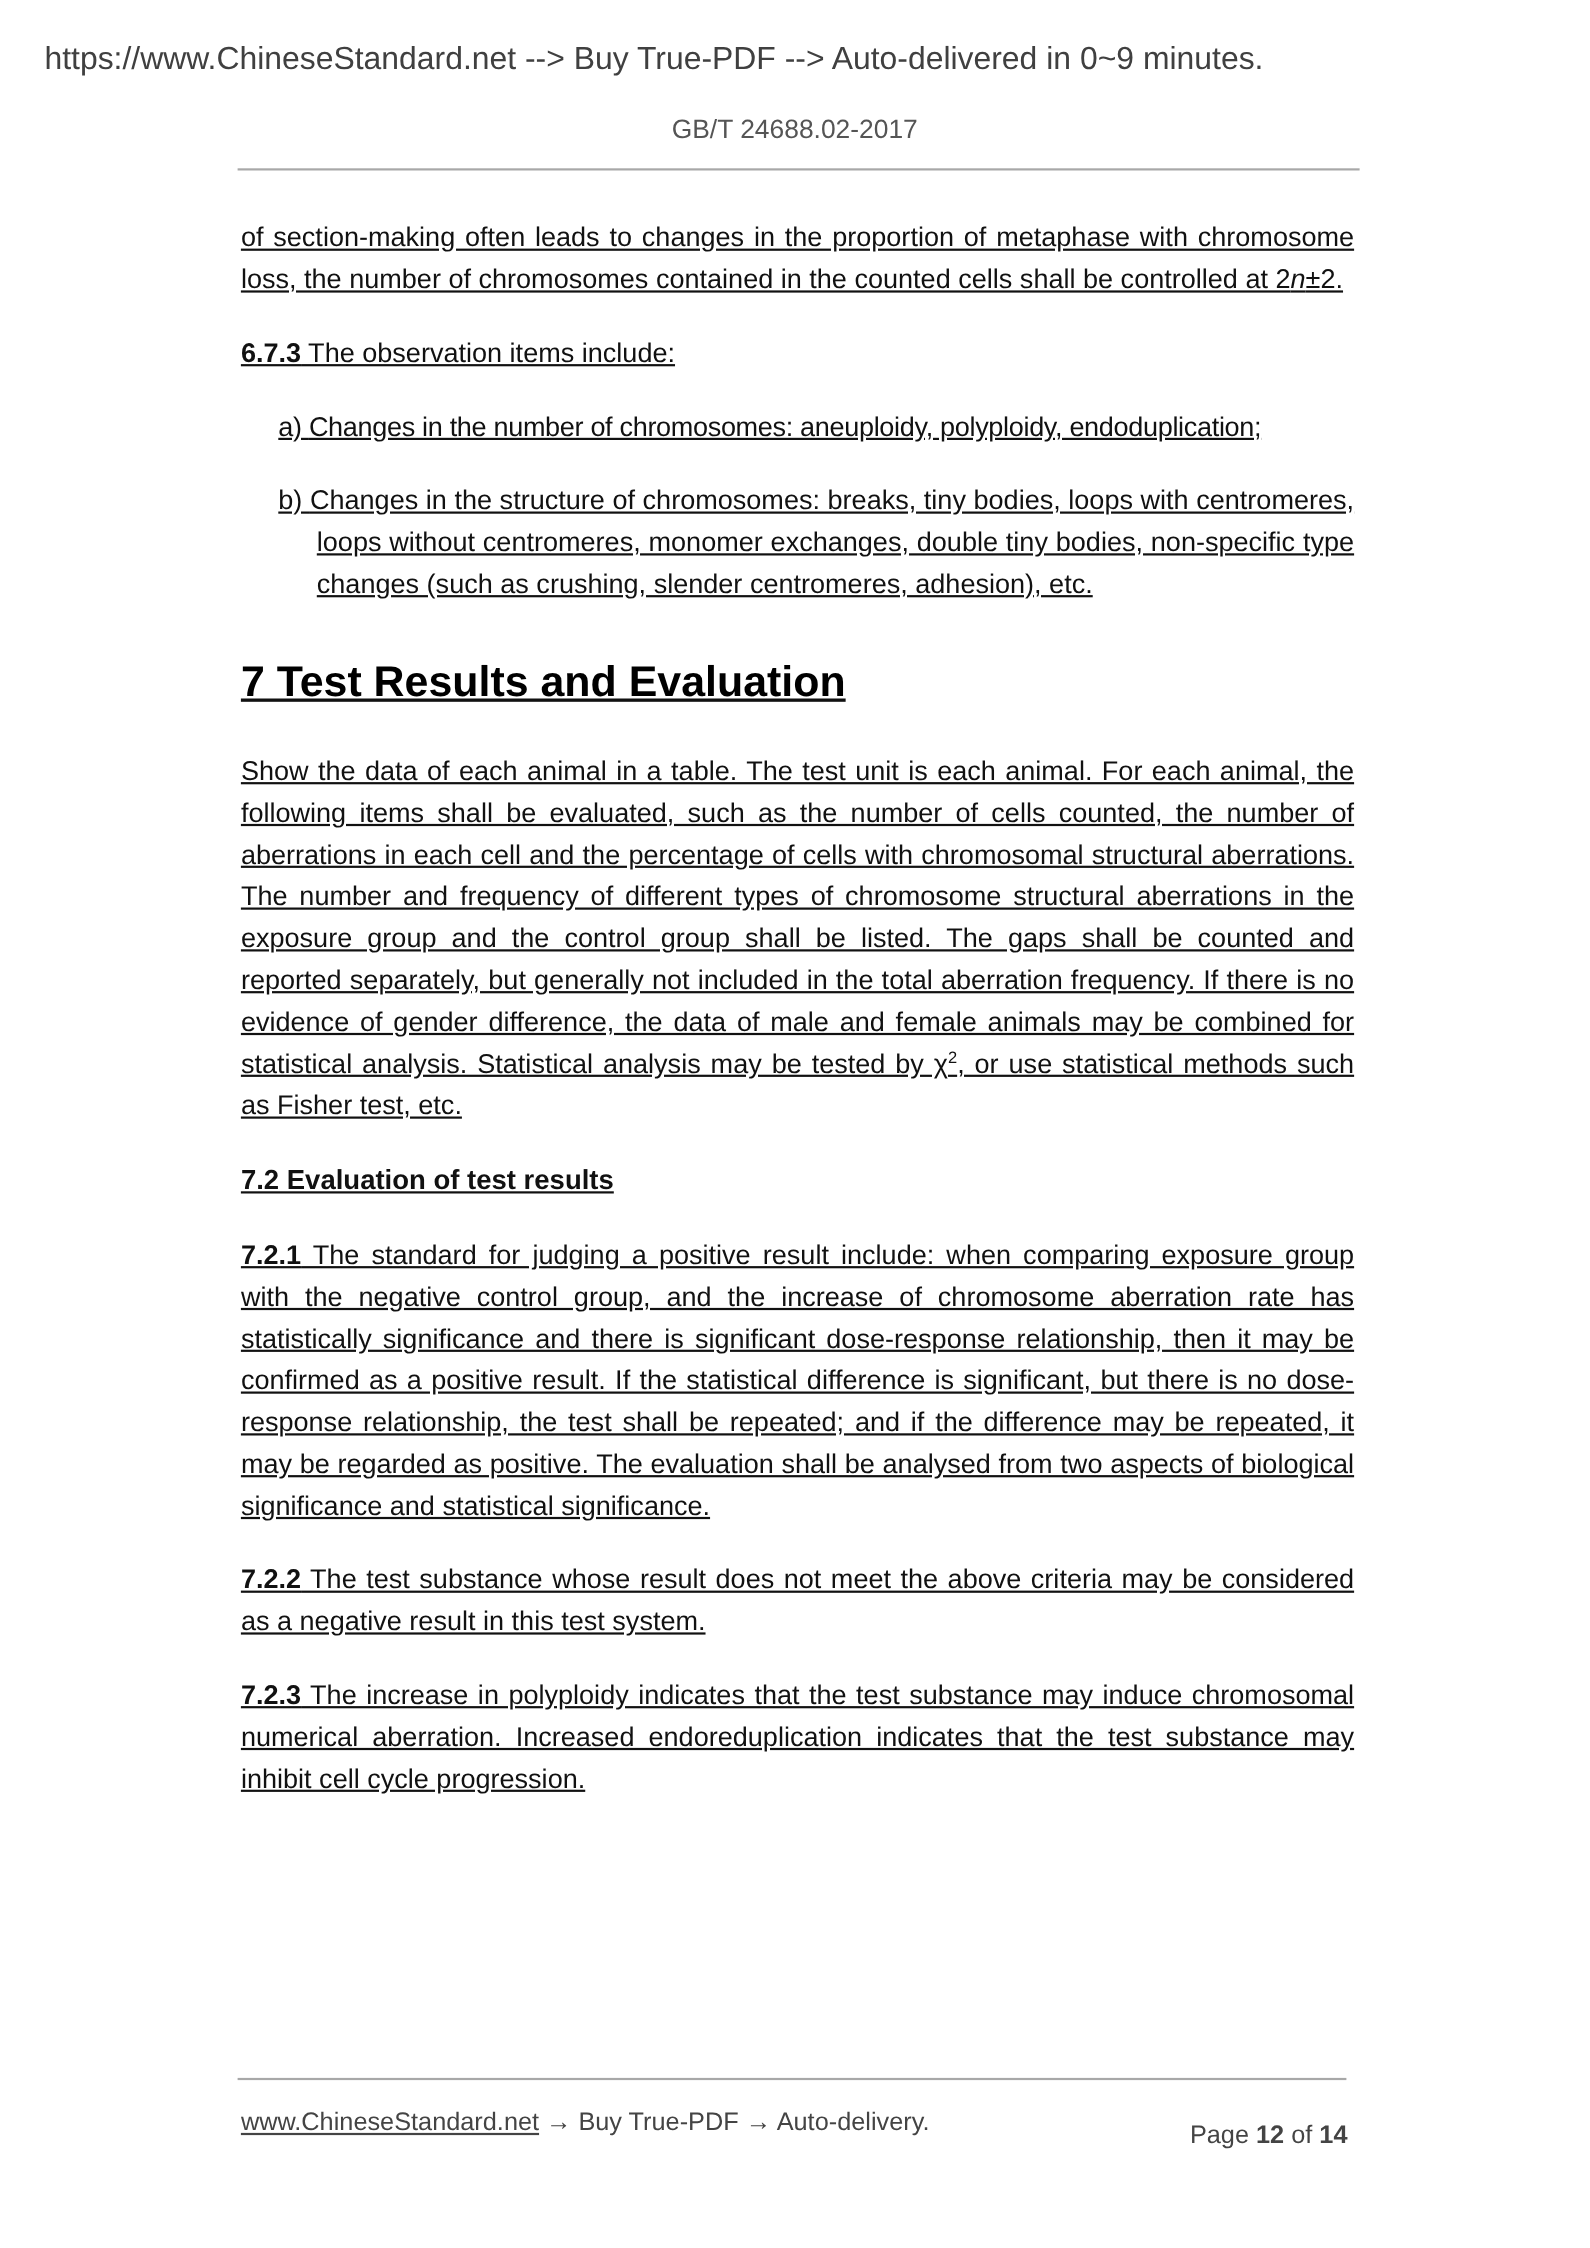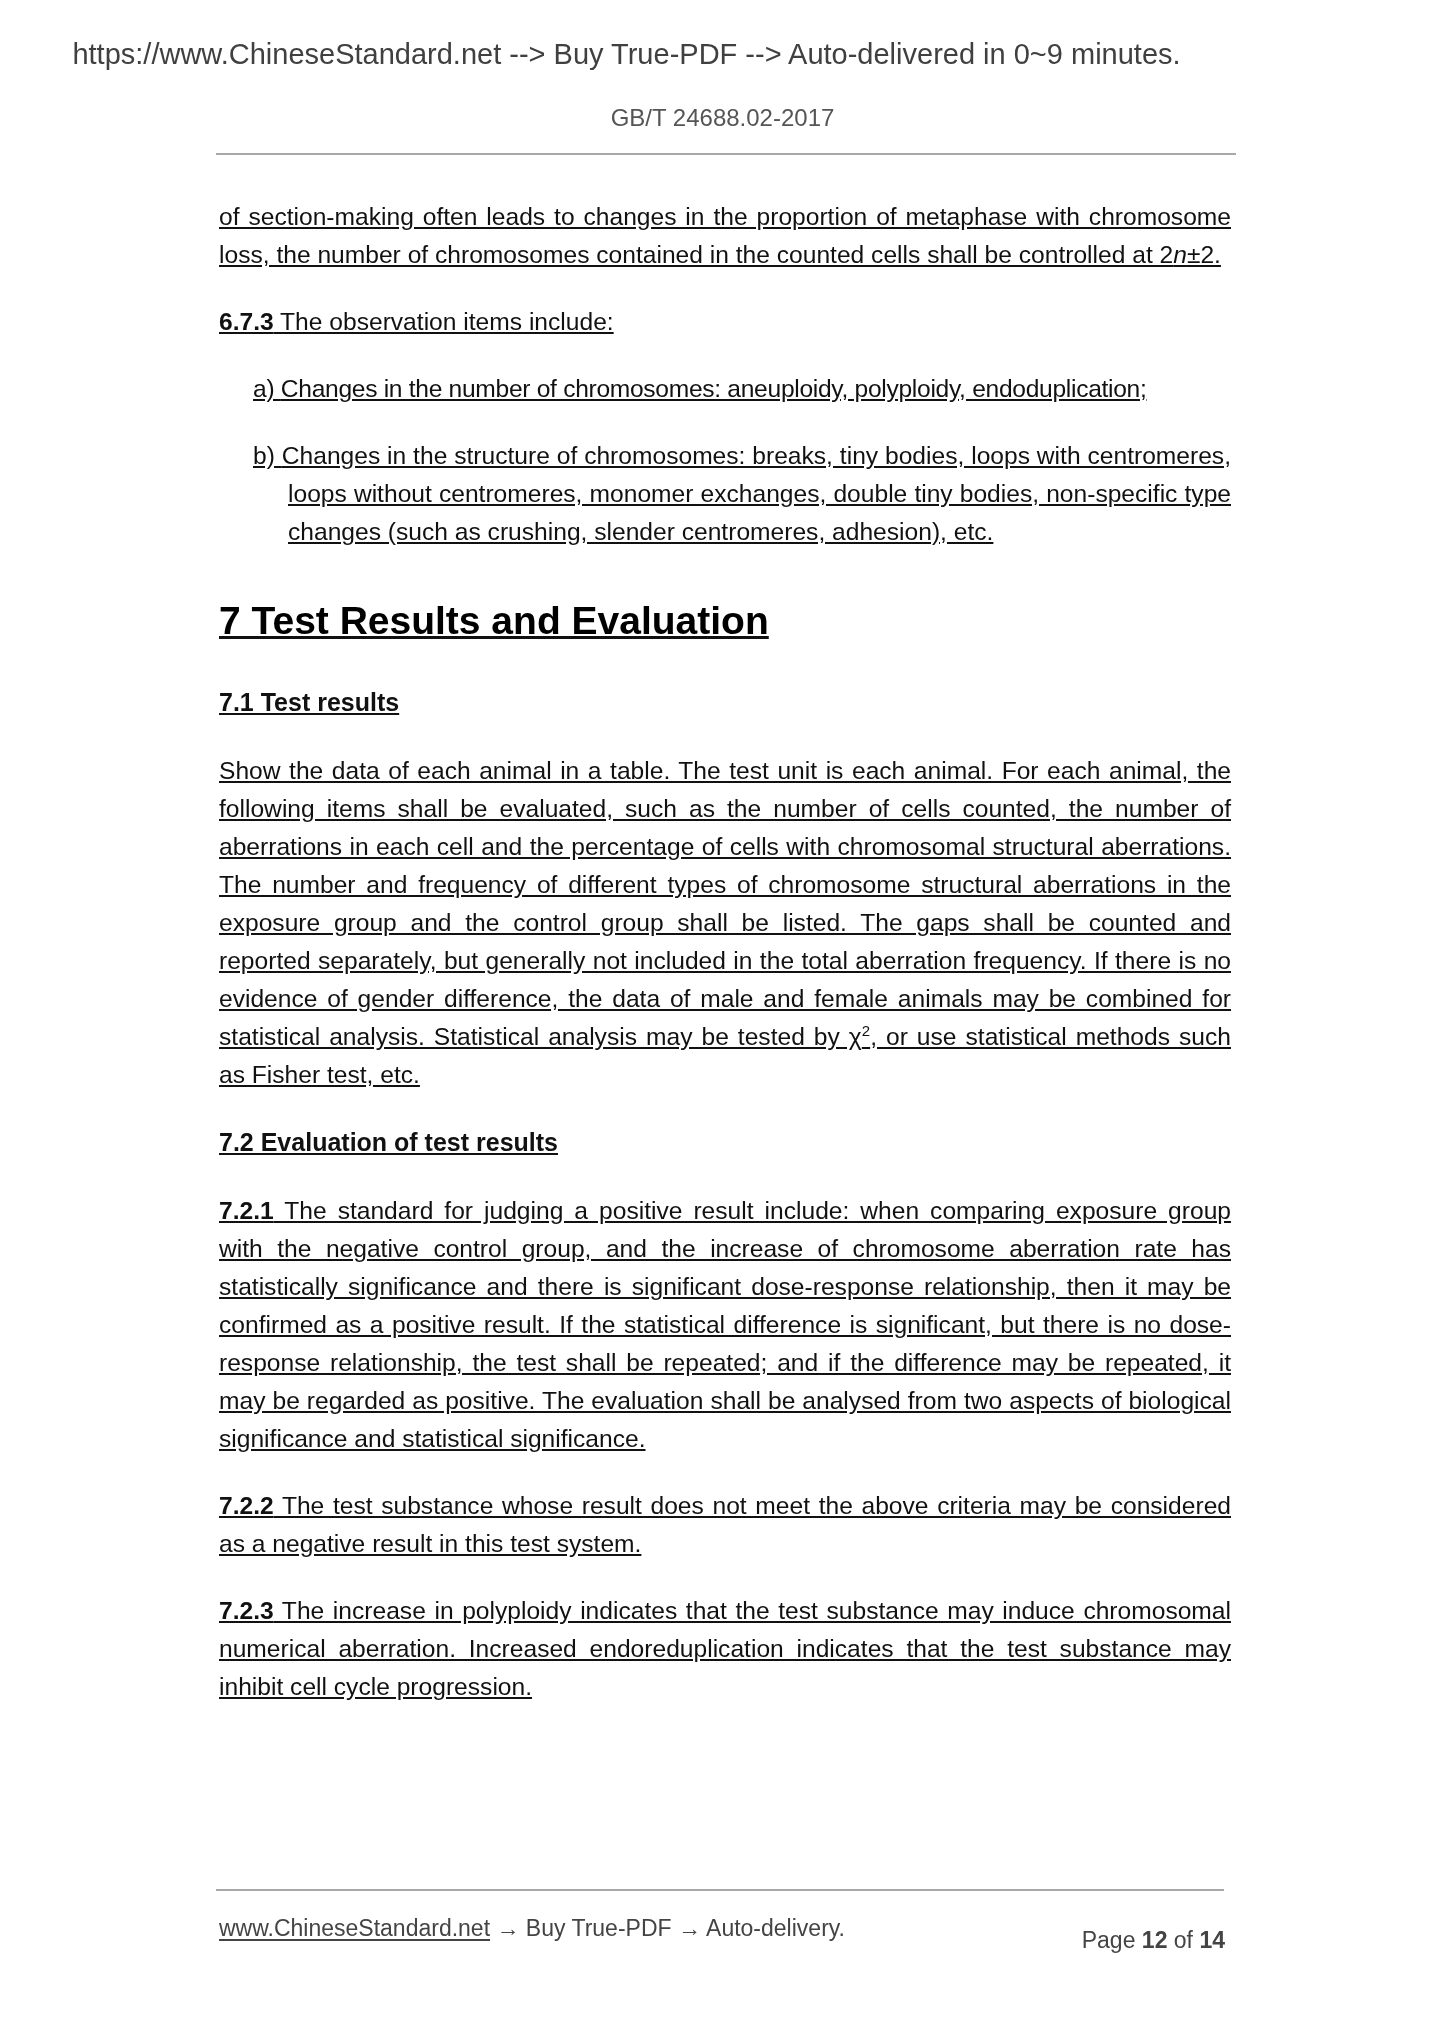--- a/index.html
+++ b/index.html
@@ -17,21 +17,20 @@
     }
     .top-banner {
       position: absolute;
       top: 38px;
       left: 0;
       width: 1189px;
       text-align: center;
       font-size: 29px;
       color: #404040;
       letter-spacing: 0px;
-      padding-left: 32px;
     }
     .doc-code {
       position: absolute;
       top: 104px;
       left: 0;
       width: 1445px;
       text-align: center;
       font-size: 24px;
       color: #555555;
     }
@@ -128,21 +127,20 @@
   <p><span>of section-making often leads to changes in the proportion of metaphase with chromosome loss, the number of chromosomes contained in the counted cells shall be controlled at 2</span><i>n</i><span>±2.</span></p>
 
   <p><span class="num">6.7.3</span><span> The observation items include:</span></p>
 
   <div class="item" style="letter-spacing:-0.3px;"><span>a) </span><span>Changes in the number of chromosomes: aneuploidy, polyploidy, endoduplication;</span></div>
 
   <div class="item item-b"><span>b) </span><span>Changes in the structure of chromosomes: breaks, tiny bodies, loops with centromeres, loops without centromeres, monomer exchanges, double tiny bodies, non-specific type changes (such as crushing, slender centromeres, adhesion), etc.</span></div>
 
   <div class="h1">7 Test Results and Evaluation</div>
 
-  <div class="h2">7.1 Test results</div>
 
   <p><span>Show the data of each animal in a table. The test unit is each animal. For each animal, the following items shall be evaluated, such as the number of cells counted, the number of aberrations in each cell and the percentage of cells with chromosomal structural aberrations. The number and frequency of different types of chromosome structural aberrations in the exposure group and the control group shall be listed. The gaps shall be counted and reported separately, but generally not included in the total aberration frequency. If there is no evidence of gender difference, the data of male and female animals may be combined for statistical analysis. Statistical analysis may be tested by χ</span><sup>2</sup><span>, or use statistical methods such as Fisher test, etc.</span></p>
 
   <div class="h2">7.2 Evaluation of test results</div>
 
   <p><span class="num">7.2.1</span><span> The standard for judging a positive result include: when comparing exposure group with the negative control group, and the increase of chromosome aberration rate has statistically significance and there is significant dose-response relationship, then it may be confirmed as a positive result. If the statistical difference is significant, but there is no dose-response relationship, the test shall be repeated; and if the difference may be repeated, it may be regarded as positive. The evaluation shall be analysed from two aspects of biological significance and statistical significance.</span></p>
 
   <p><span class="num">7.2.2</span><span> The test substance whose result does not meet the above criteria may be considered as a negative result in this test system.</span></p>
 
   <p><span class="num">7.2.3</span><span> The increase in polyploidy indicates that the test substance may induce chromosomal numerical aberration. Increased endoreduplication indicates that the test substance may inhibit cell cycle progression.</span></p>

